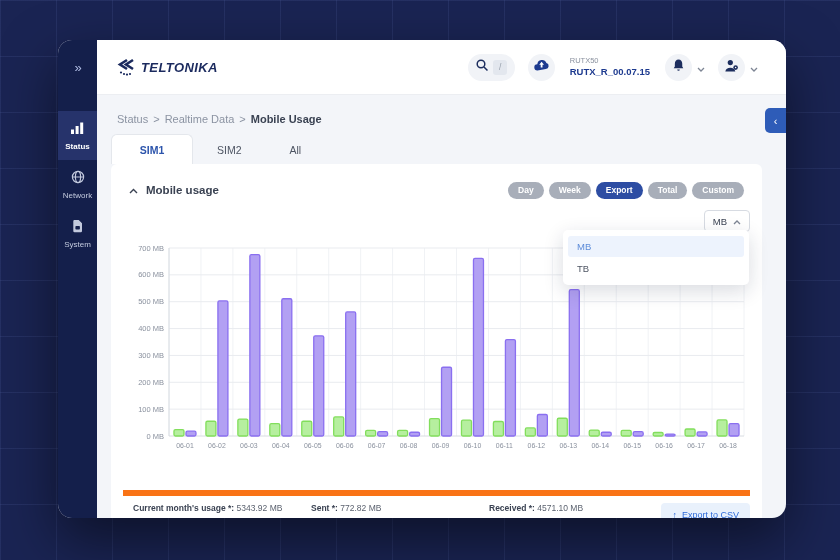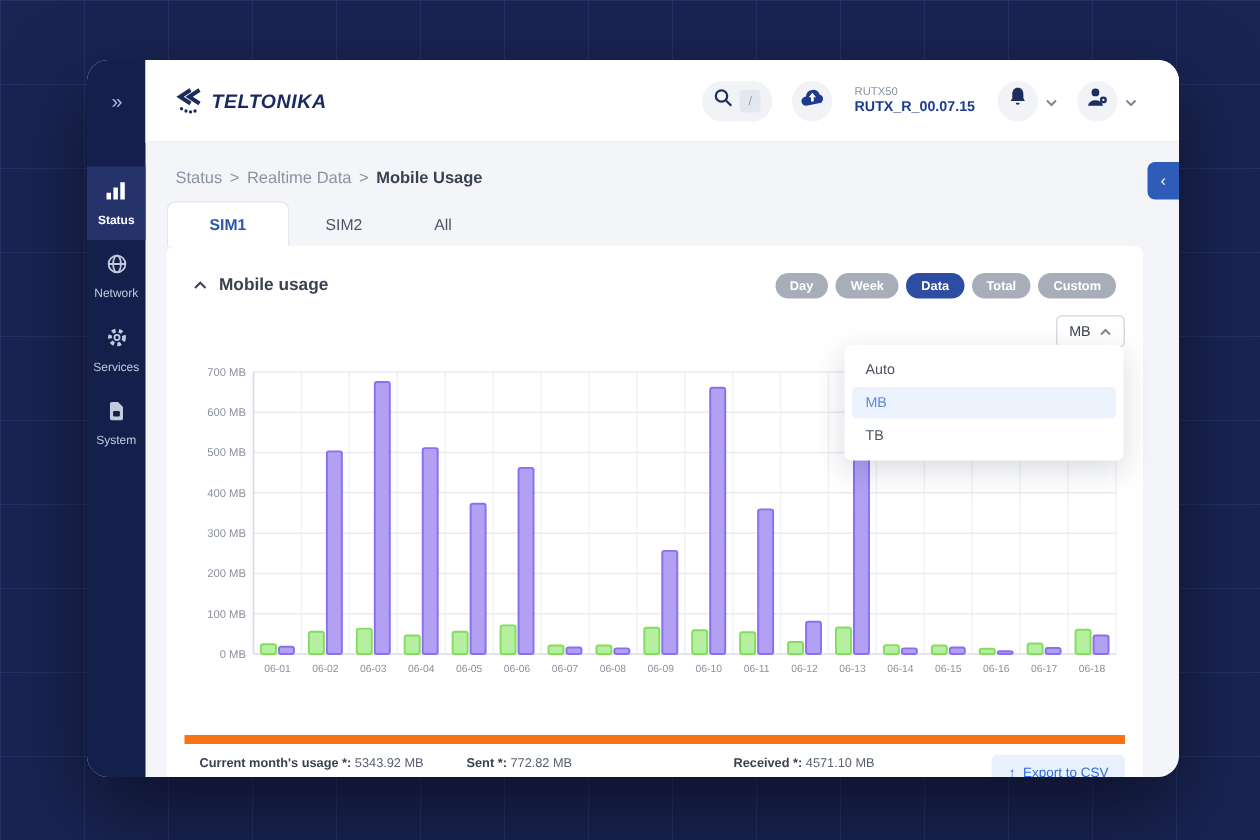--- a/index.html
+++ b/index.html
@@ -92,29 +92,20 @@
           <svg width="14" height="14" viewBox="0 0 14 14" fill="none" stroke="#c3cade" stroke-width="1.2">
               <circle cx="7" cy="7" r="5.6"></circle>
               <ellipse cx="7" cy="7" rx="2.6" ry="5.6"></ellipse>
               <line x1="1.4" y1="7" x2="12.6" y2="7"></line>
             </svg>
         </span>
         <span class="nv-label">Network</span>
       </div>
       <div class="nav-item">
         <span>
-          <svg width="14" height="14" viewBox="0 0 14 14" fill="none">
-              <circle cx="7" cy="7" r="4.7" stroke="#c3cade" stroke-width="2.5" stroke-dasharray="2.45 2.2"></circle>
-              <circle cx="7" cy="7" r="1.7" stroke="#c3cade" stroke-width="1.2"></circle>
-            </svg>
-        </span>
-        <span class="nv-label">Services</span>
-      </div>
-      <div class="nav-item">
-        <span>
           <svg width="13" height="14" viewBox="0 0 13 14">
               <path d="M3.5 1h4.2L11 4.3V12a1.2 1.2 0 0 1-1.2 1.2H3.5A1.2 1.2 0 0 1 2.3 12V2.2A1.2 1.2 0 0 1 3.5 1z" fill="#c3cade"></path>
               <rect x="4.4" y="7" width="4.5" height="3.6" rx="0.8" fill="#141f4b"></rect>
             </svg>
         </span>
         <span class="nv-label">System</span>
       </div>
     </div>
   </div>
 
@@ -206,21 +197,21 @@
             <span>
               <svg width="9" height="6" viewBox="0 0 9 6" fill="none" stroke="#3a4252" stroke-width="1.4">
                   <path d="M1 5 L4.5 1.5 L8 5"></path>
                 </svg>
             </span>
             <span>Mobile usage</span>
           </div>
           <div class="pills">
             <span class="pill">Day</span>
             <span class="pill">Week</span>
-            <span class="pill active">Data</span>
+            <span class="pill active">Export</span>
             <span class="pill">Total</span>
             <span class="pill">Custom</span>
           </div>
         </div>
 
         <div class="unit-row">
           <div class="unit-btn">
             <span>MB</span>
             <span>
               <svg width="8" height="5" viewBox="0 0 8 5" fill="none" stroke="#7d8594" stroke-width="1.3">
@@ -319,21 +310,20 @@
               <rect x="562.0833333333334" y="189.01714285714286" width="10" height="6.982857142857142" rx="1.5" fill="#b6ef9f" stroke="#82de5c" stroke-width="1.3"></rect>
               <rect x="574.0833333333334" y="191.97142857142856" width="10" height="4.028571428571439" rx="1.5" fill="#b2a0f3" stroke="#8a6ff0" stroke-width="1.3"></rect>
               <text x="573.0833333333334" y="208" text-anchor="middle" font-size="6.9" fill="#8a919e">06-17</text>
               <rect x="594.0277777777778" y="179.8857142857143" width="10" height="16.1142857142857" rx="1.5" fill="#b6ef9f" stroke="#82de5c" stroke-width="1.3"></rect>
               <rect x="606.0277777777778" y="183.6457142857143" width="10" height="12.354285714285709" rx="1.5" fill="#b2a0f3" stroke="#8a6ff0" stroke-width="1.3"></rect>
               <text x="605.0277777777778" y="208" text-anchor="middle" font-size="6.9" fill="#8a919e">06-18</text>
             </svg>
         </div>
 
         <div class="dropdown">
-          <div class="dd-option">Auto</div>
           <div class="dd-option selected">MB</div>
           <div class="dd-option">TB</div>
         </div>
 
         <div class="summary">
           <div class="stat s1"><b>Current month's usage *:</b> <span>5343.92 MB</span></div>
           <div class="stat s2"><b>Sent *:</b> <span>772.82 MB</span></div>
           <div class="stat s3"><b>Received *:</b> <span>4571.10 MB</span></div>
           <div class="export-btn">
             <span>↑</span>

